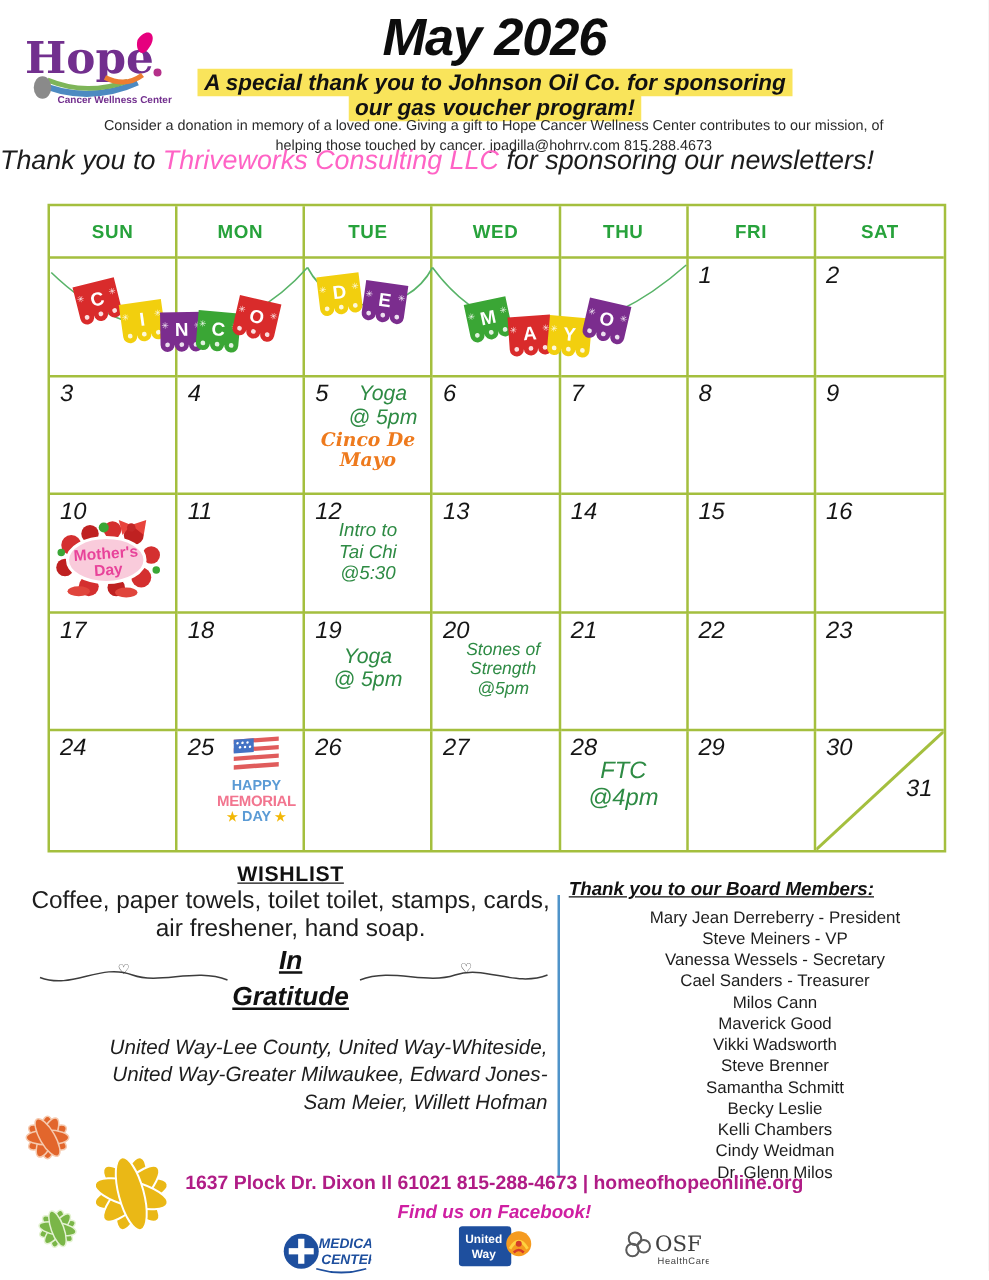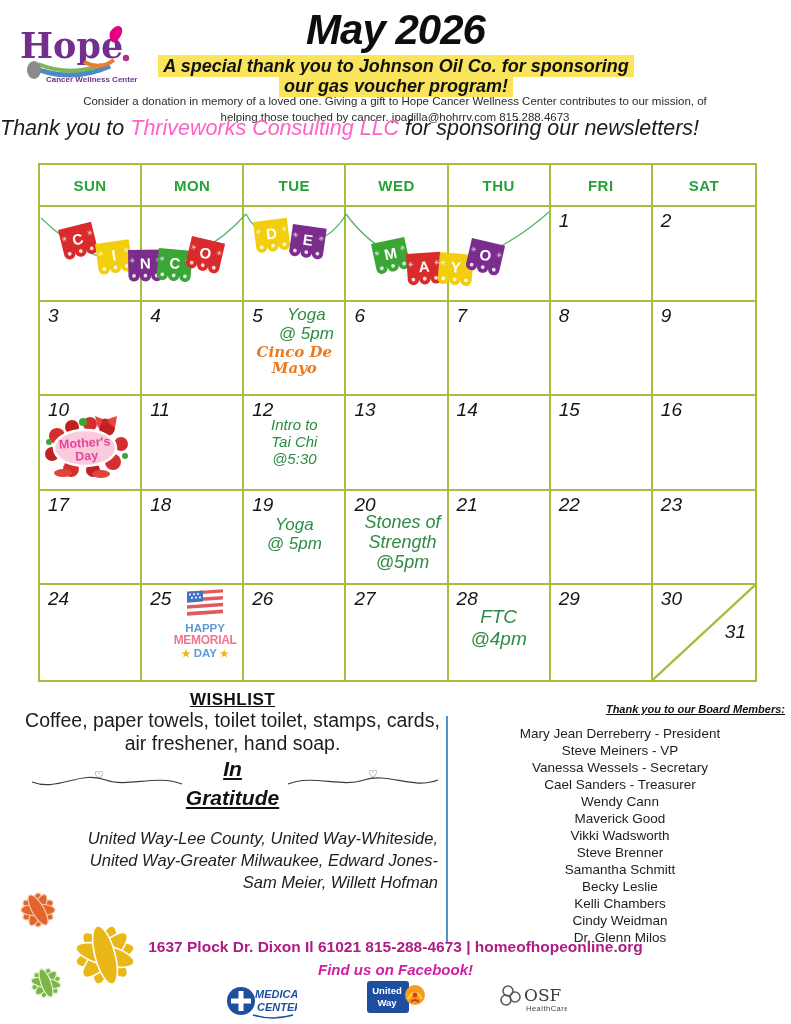--- a/index.html
+++ b/index.html
@@ -36,21 +36,21 @@
          font-weight:bold;font-size:15px;letter-spacing:.5px;}
   .cell{position:relative;}
   .daynum{position:absolute;top:3px;left:8px;font-style:italic;font-size:19px;color:#151515;}
   .daynum2{position:absolute;top:36px;right:9px;font-style:italic;font-size:19px;color:#151515;}
   .ev{font-style:italic;text-align:center;white-space:pre-line;line-height:1.12;position:relative;}
   .ev-green{color:var(--ev-green);}
   .ev-beside{padding:3px 0 0 24px;font-size:17px;}
   .ev-orange{color:var(--orange);font-family:"DejaVu Serif",serif;font-weight:bold;font-size:15px;margin-top:1px;}
   .ev-gap{padding-top:21px;}
   .ev-md{font-size:15px;}
-  .ev-md2{font-size:18px;margin-left:12px;}
+  .ev-md2{font-size:14px;margin-left:12px;}
   .ev-lg{font-size:17px;padding-top:24px;}
   .ev-xl{font-size:19px;}
   .split-svg{position:absolute;inset:0;width:100%;height:100%;}
   .banner{position:absolute;left:39px;top:206px;width:511px;height:93px;pointer-events:none;}
   .graphic-mothers{position:absolute;left:3px;top:18px;}
   .memorial{position:absolute;left:26px;top:3px;width:74px;text-align:center;line-height:1.05;}
   .memorial .l1{color:#5b9bd5;font-weight:bold;font-size:11.5px;}
   .memorial .l2{color:#f2758f;font-weight:bold;font-size:12px;letter-spacing:-.3px;}
   .memorial .l3{color:#5b9bd5;font-weight:bold;font-size:11.5px;}
   .memorial .star{color:#f2b705;font-size:10px;}
@@ -61,21 +61,21 @@
   .wishlist-t{position:absolute;top:709px;left:25px;width:415px;text-align:center;
               font-size:19.5px;line-height:23px;color:#1d1d1d;}
   .gratitude-h{position:absolute;top:754px;left:25px;width:415px;text-align:center;
                font-size:21px;font-weight:bold;font-style:italic;line-height:29px;}
   .gratitude-h span{text-decoration:underline;}
   .flourish{position:absolute;top:766px;width:158px;height:30px;}
   .flourish.left{left:28px;} .flourish.right{left:284px;}
   .orgs{position:absolute;top:827px;left:60px;width:378px;text-align:right;
         font-size:16.5px;font-style:italic;line-height:22px;color:#1d1d1d;}
   .divider{position:absolute;left:446px;top:716px;width:2px;height:226px;background:var(--divider);}
-  .board-h{position:absolute;top:703px;left:455px;width:330px;text-align:right;font-size:11px;
+  .board-h{position:absolute;top:703px;left:455px;width:330px;text-align:left;font-size:15px;
            font-weight:bold;font-style:italic;text-decoration:underline;}
   .board-list{position:absolute;top:725px;left:470px;width:300px;text-align:center;
               font-size:13.5px;line-height:17px;color:#1d1d1d;}
   .address{position:absolute;top:938px;left:0;right:0;text-align:center;font-size:15.5px;
            font-weight:bold;color:var(--magenta);}
   .facebook{position:absolute;top:961px;left:0;right:0;text-align:center;font-size:15px;
             font-weight:bold;font-style:italic;color:var(--magenta2);}
   .partners{position:absolute;top:979px;left:0;right:0;display:flex;justify-content:center;
             gap:70px;align-items:flex-start;}
   .flowers{position:absolute;left:0;top:880px;width:165px;height:144px;}
@@ -400,21 +400,21 @@
   </div>
   <div class="orgs">United Way-Lee County, United Way-Whiteside, United Way-Greater Milwaukee, Edward Jones-Sam Meier, Willett Hofman</div>
 
   <div class="divider"></div>
   <div class="board-h">Thank you to our Board Members:</div>
   <div class="board-list" id="board-list">
       <div>Mary Jean Derreberry - President</div>
       <div>Steve Meiners - VP</div>
       <div>Vanessa Wessels - Secretary</div>
       <div>Cael Sanders - Treasurer</div>
-      <div>Wendy Cann</div>
+      <div>Milos Cann</div>
       <div>Maverick Good</div>
       <div>Vikki Wadsworth</div>
       <div>Steve Brenner</div>
       <div>Samantha Schmitt</div>
       <div>Becky Leslie</div>
       <div>Kelli Chambers</div>
       <div>Cindy Weidman</div>
       <div>Dr. Glenn Milos</div>
     </div>
 

